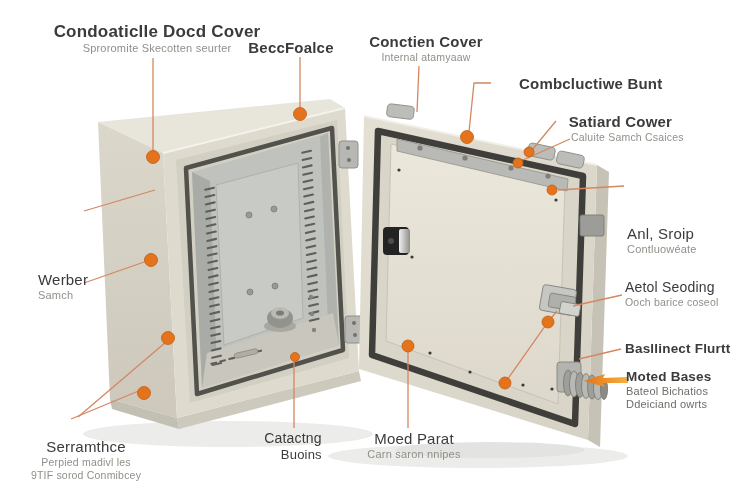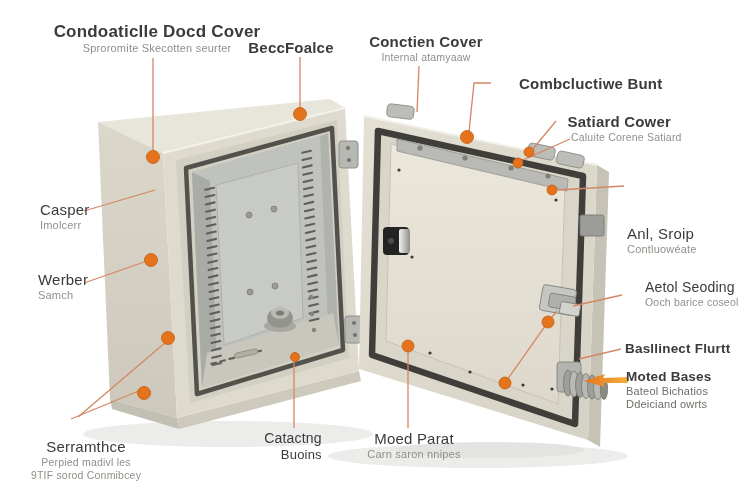--- a/index.html
+++ b/index.html
@@ -264,47 +264,43 @@
     <div class="t" style="font-size:15px;">Conctien Cover</div>
     <div class="s" style="font-size:10.5px;">Internal atamyaaw</div>
   </div>
 
   <div class="cl" style="left:494px;top:75px;margin-left:25px;">
     <div class="t" style="font-size:15px;">Combcluctiwe Bunt</div>
   </div>
 
   <div class="cl" style="left:557px;top:113px;">
     <div class="t" style="font-size:15px;text-align:center;">Satiard Cower</div>
-    <div class="s" style="font-size:10.5px;margin-left:14px;">Caluite Corene Satiard</div>
+    <div class="s" style="font-size:10.5px;margin-left:14px;">Caluite Samch Csaices</div>
   </div>
 
   <div class="cl" style="left:627px;top:178px;margin-top:47px;">
     <div class="t2" style="font-size:15px;">Anl, Sroip</div>
     <div class="s" style="font-size:11px;">Contluowéate</div>
   </div>
 
-  <div class="cl" style="left:625px;top:279px;margin-left:20px;">
+  <div class="cl" style="left:625px;top:279px;">
     <div class="t2" style="font-size:14px;">Aetol Seoding</div>
     <div class="s" style="font-size:10.5px;">Ooch barice coseol</div>
   </div>
 
   <div class="cl" style="left:625px;top:341px;">
     <div class="t" style="font-size:13.5px;">Basllinect Flurtt</div>
   </div>
 
   <div class="cl" style="left:626px;top:369px;">
     <div class="t" style="font-size:13.5px;">Moted Bases</div>
     <div class="s" style="font-size:11px;color:#6f6d67;">Bateol Bichatios</div>
     <div class="s" style="font-size:11px;color:#6f6d67;">Ddeiciand owrts</div>
   </div>
 
-  <div class="cl" style="left:40px;top:201px;">
-    <div class="t2" style="font-size:15px;">Casper</div>
-    <div class="s" style="font-size:11px;">Imolcerr</div>
-  </div>
 
   <div class="cl" style="left:38px;top:271px;">
     <div class="t2" style="font-size:15px;">Werber</div>
     <div class="s" style="font-size:11px;">Samch</div>
   </div>
 
   <div class="cl ctr" style="left:86px;top:418px;">
     <div class="t2" style="font-size:15px;margin-top:20px;">Serramthce</div>
     <div class="s" style="font-size:10.5px;">Perpied madivl les</div>
     <div class="s" style="font-size:10.5px;">9TIF sorod Conmibcey</div>

